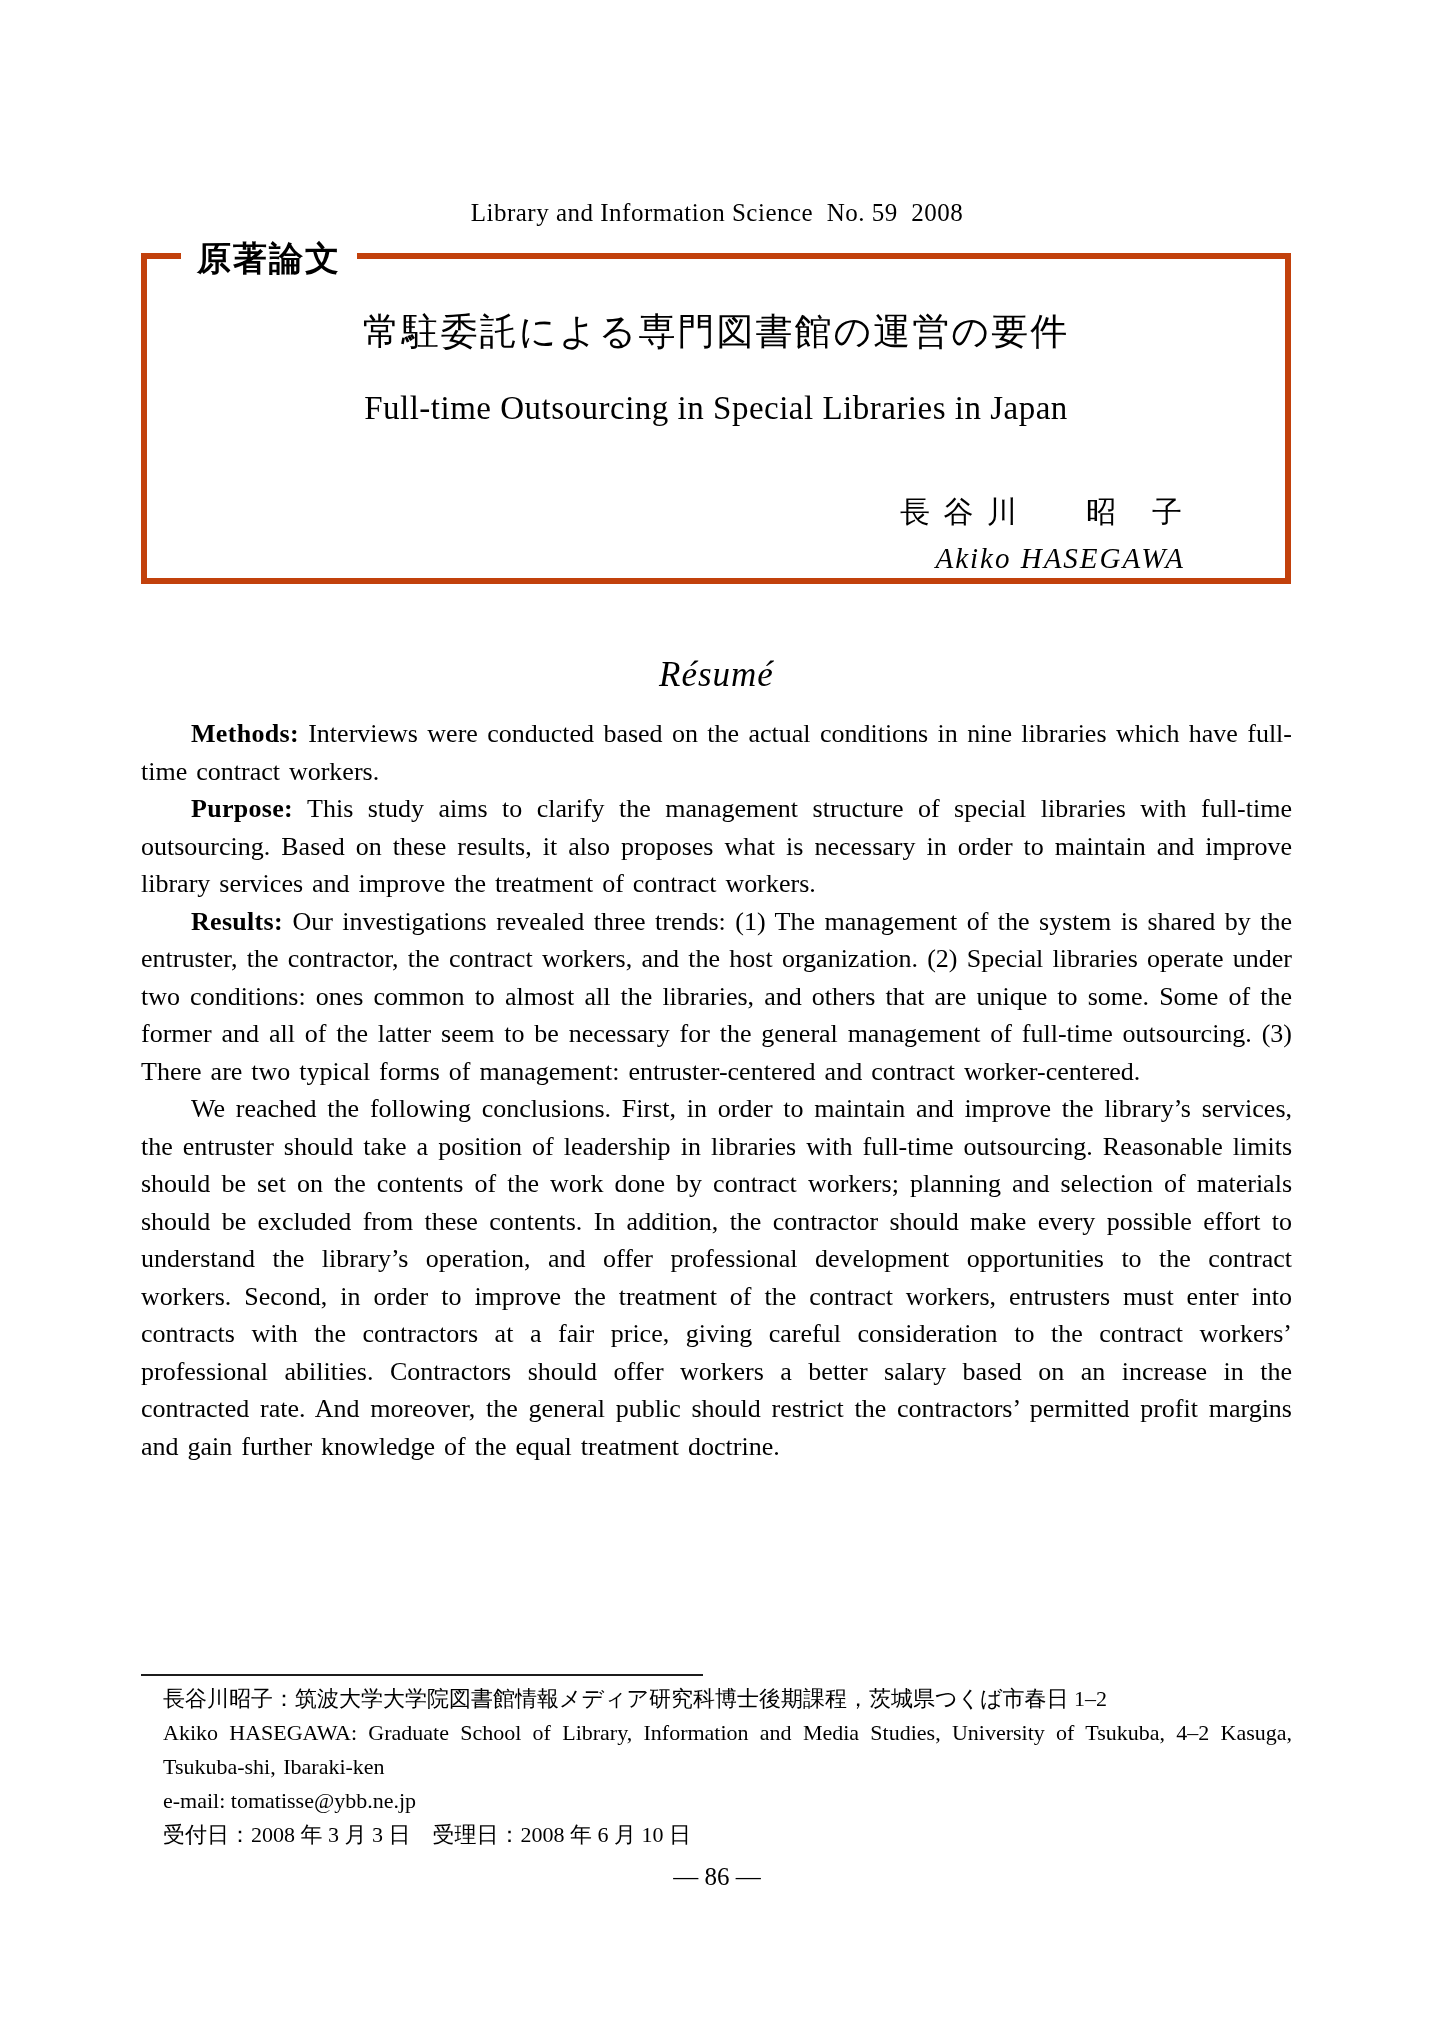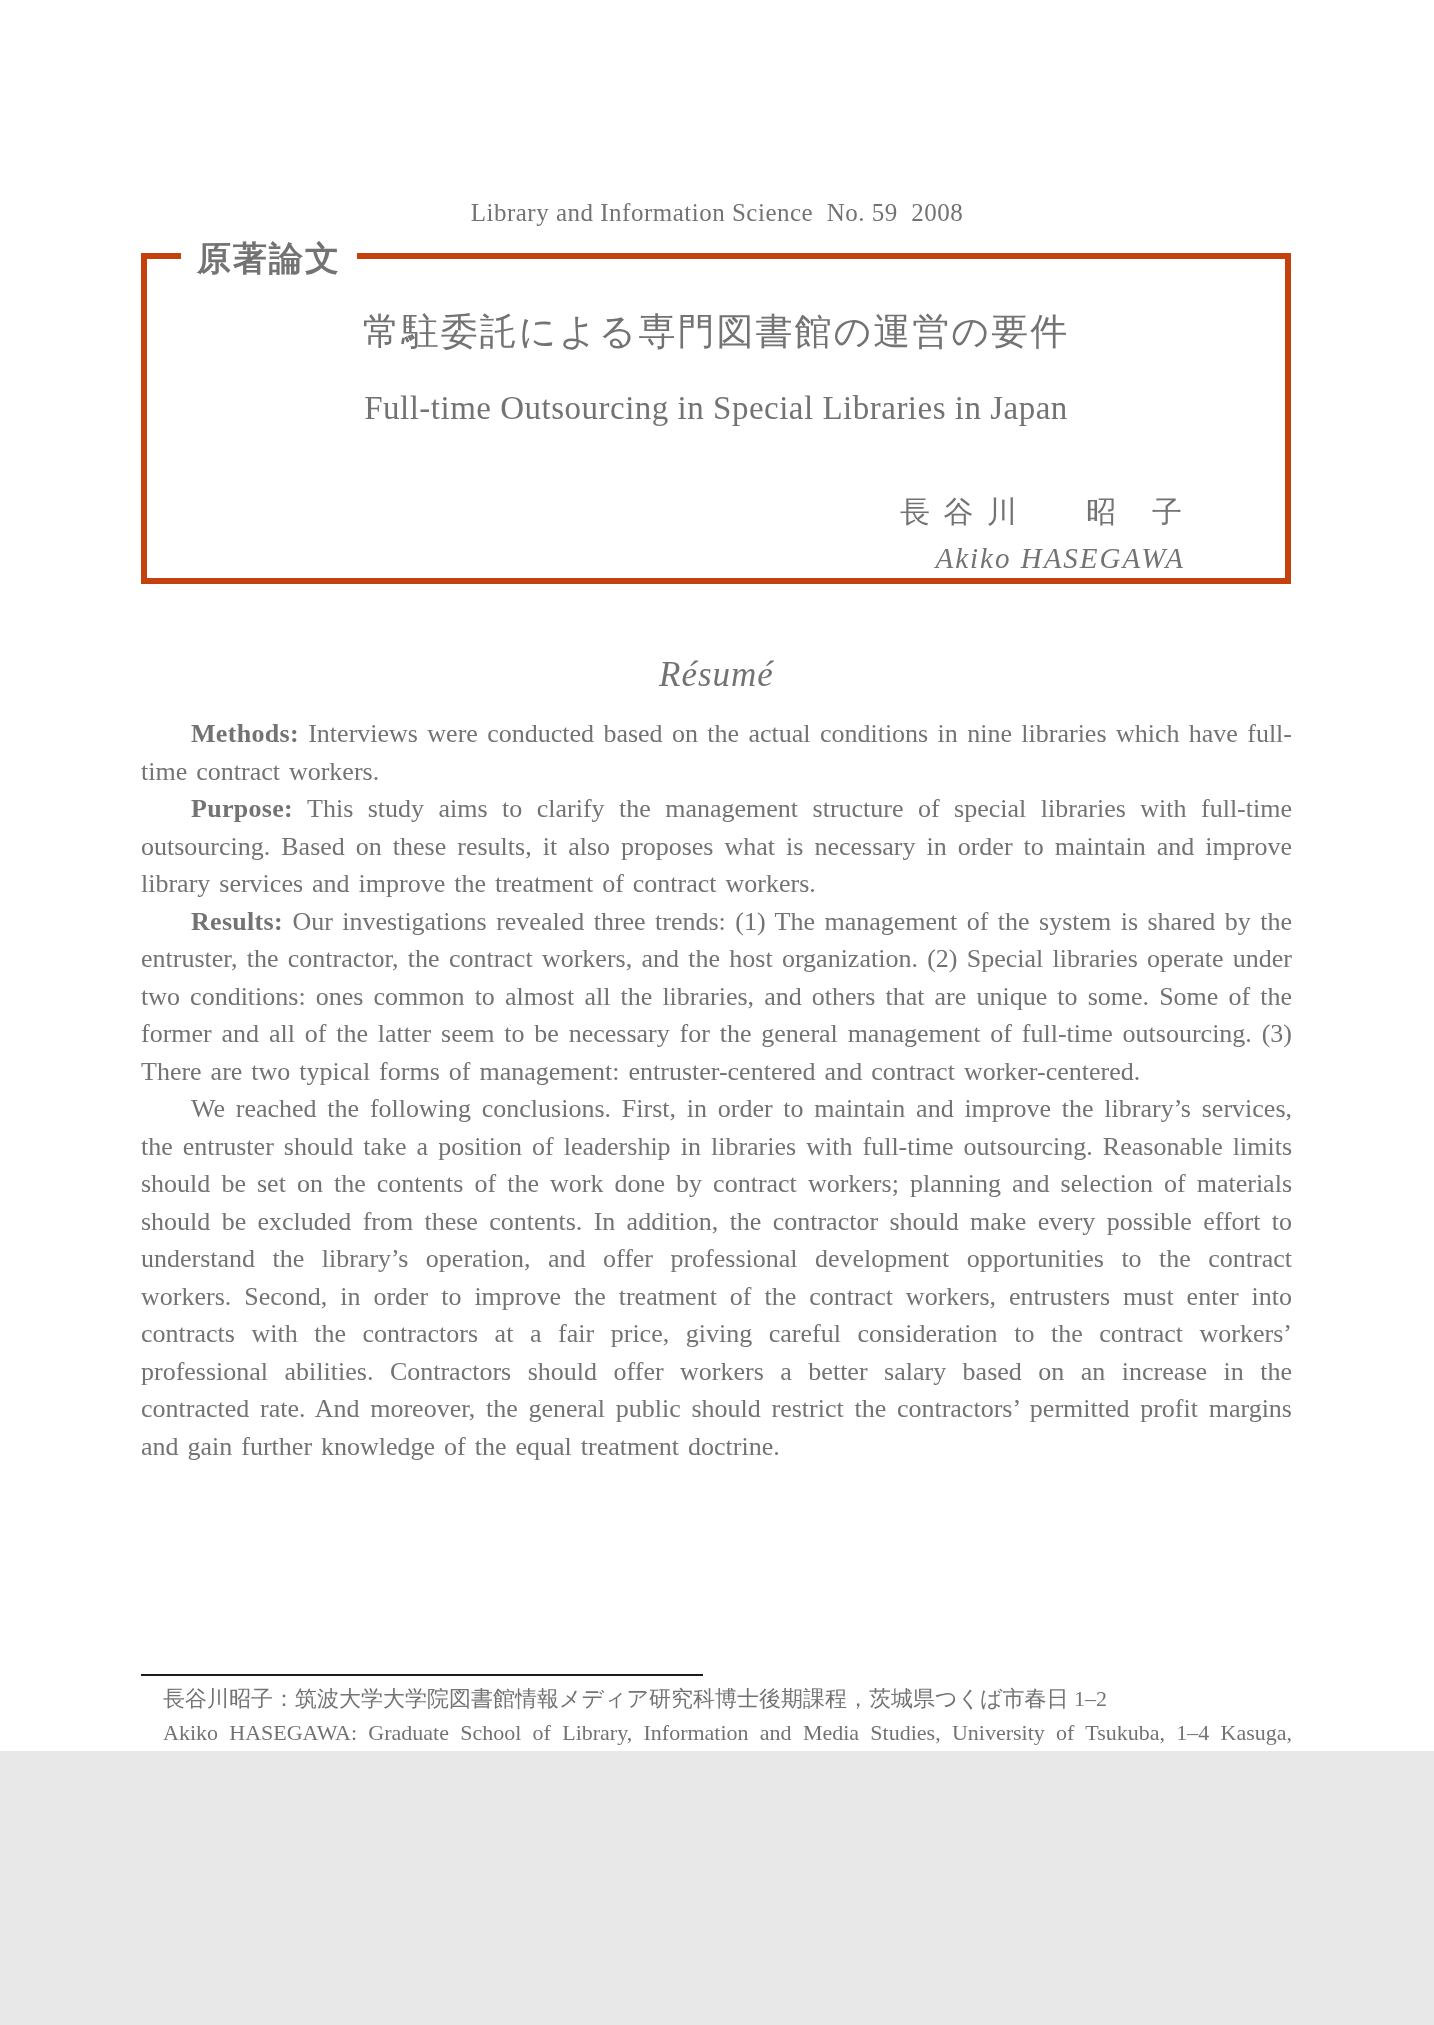--- a/index.html
+++ b/index.html
@@ -1,21 +1,21 @@
 <!DOCTYPE html>
 <html><head>
 <meta charset="utf-8">
 <style>
   html,body{margin:0;padding:0;background:#e8e8e8;}
   .page{
     position:relative;
-    width:1434px;height:1751px;
+    width:1434px;height:2025px;
     margin:0 auto;
     background:#ffffff;
-    color:#737373;
+    color:#000000;
     font-family:"Liberation Serif","DejaVu Serif",serif;
     overflow:hidden;
   }
   .journal-header{
     position:absolute;top:198px;left:0;right:0;
     text-align:center;
     font-size:25px;line-height:30px;
     white-space:pre;
     letter-spacing:0.5px;
   }
@@ -144,21 +144,21 @@
 
     <p class="body-para">
       <b></b><span>We reached the following conclusions. First, in order to maintain and improve the library’s services, the entruster should take a position of leadership in libraries with full-time outsourcing. Reasonable limits should be set on the contents of the work done by contract workers; planning and selection of materials should be excluded from these contents. In addition, the contractor should make every possible effort to understand the library’s operation, and offer professional development opportunities to the contract workers. Second, in order to improve the treatment of the contract workers, entrusters must enter into contracts with the contractors at a fair price, giving careful consideration to the contract workers’ professional abilities. Contractors should offer workers a better salary based on an increase in the contracted rate. And moreover, the general public should restrict the contractors’ permitted profit margins and gain further knowledge of the equal treatment doctrine.</span>
     </p>
   </div>
 
   <div class="footnote">
     <div class="footnote-rule"></div>
     <div class="footnote-text">
       <p class="footnote-line">長谷川昭子：筑波大学大学院図書館情報メディア研究科博士後期課程，茨城県つくば市春日 1–2</p>
-      <p class="footnote-line justify">Akiko HASEGAWA: Graduate School of Library, Information and Media Studies, University of Tsukuba, 1–4 Kasuga, Tsukuba-shi, Ibaraki-ken</p>
+      <p class="footnote-line justify">Akiko HASEGAWA: Graduate School of Library, Information and Media Studies, University of Tsukuba, 4–2 Kasuga, Tsukuba-shi, Ibaraki-ken</p>
       <p class="footnote-line">e-mail: tomatisse@ybb.ne.jp</p>
       <p class="footnote-line pre">受付日：2008 年 3 月 3 日　受理日：2008 年 6 月 10 日</p>
     </div>
   </div>
 
   <div class="page-number">— 86 —</div>
 
 </div>
 
 </body></html>

